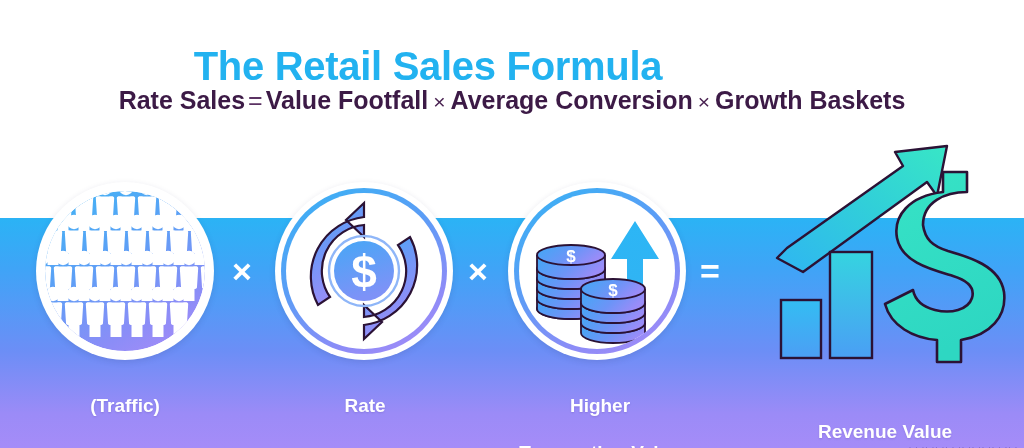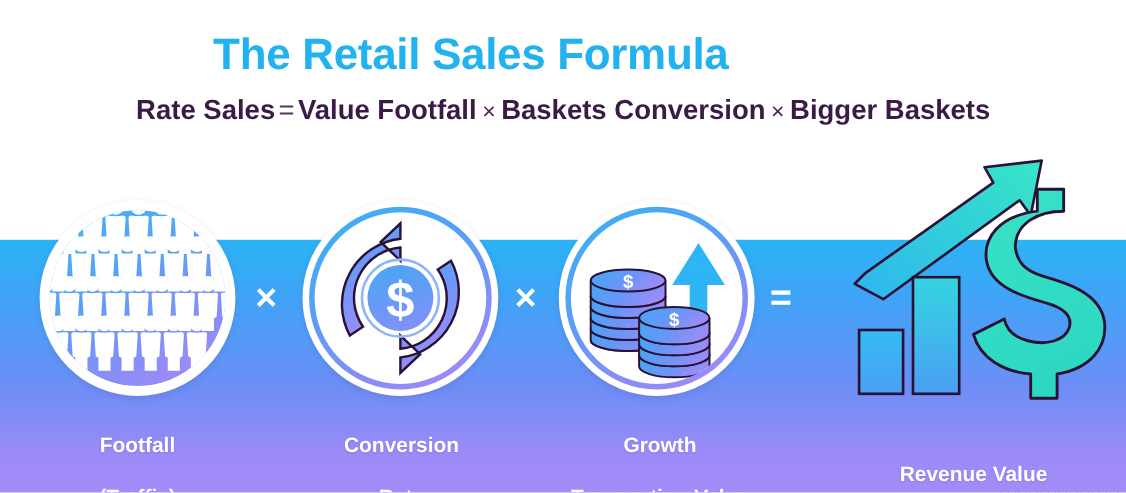--- a/index.html
+++ b/index.html
@@ -32,21 +32,21 @@
   .bg-top {
     position: absolute;
     left: 0; top: 0;
     width: 1024px; height: 218px;
     background: #ffffff;
   }
   
   .title {
     position: absolute;
     left: 0;
-    top: 28px;
+    top: 44px;
     width: 856px;
     text-align: center;
     font-size: 40px;
     font-weight: bold;
     color: #22B2F0;
     letter-spacing: -0.3px;
     white-space: nowrap;
   }
   .subtitle {
     position: absolute;
@@ -171,21 +171,21 @@
 <body>
 
 <div id="infographic">
 
   <div class="bg-top"></div>
   <div class="bg-band"></div>
 
   <div class="title">The Retail Sales Formula</div>
 
   <div class="subtitle">
-    <span>Rate Sales</span><span class="op">=</span><span>Value Footfall</span><span class="times">×</span><span>Baskets Conversion</span><span class="times">×</span><span>Bigger Baskets</span>
+    <span>Rate Sales</span><span class="op">=</span><span>Value Footfall</span><span class="times">×</span><span>Average Conversion</span><span class="times">×</span><span>Growth Baskets</span>
   </div>
 
   <div class="row">
 
     <div class="item" style="left:36px;">
       <div class="circle-wrap">
         <div class="halo"></div>
         <div class="disc">
           <svg width="160" height="160" viewBox="0 0 160 160">
             <defs>
@@ -387,31 +387,29 @@
                  C 136 196, 158 208, 182 210
                  L 182 232 L 206 232 L 206 210
                  C 236 205, 252 186, 249 162
                  C 245 136, 214 127, 193 121
                  C 177 116, 170 109, 168 95 Z" fill="url(#gteal)" stroke="#2B1235" stroke-width="2.6" stroke-linejoin="round"></path>
       </g>
     </svg>
   </div>
 
   <div class="label" style="left:15px; top:370px; width:220px;">
-    <div>Footfall</div>
     <div>(Traffic)</div>
   </div>
 
   <div class="label" style="left:255px; top:370px; width:220px;">
-    <div>Conversion</div>
     <div>Rate</div>
   </div>
 
   <div class="label" style="left:490px; top:370px; width:220px;">
-    <div>Growth</div>
+    <div>Higher</div>
     <div>Transaction Value</div>
   </div>
 
   <div class="label" style="left:755px; top:396px; width:260px;">
     <div>Revenue Value</div>
   </div>
 
   <div class="watermark">· · ·· ·· ·· · ·· ·· ·· ·· · ·· ·</div>
 
 </div>

